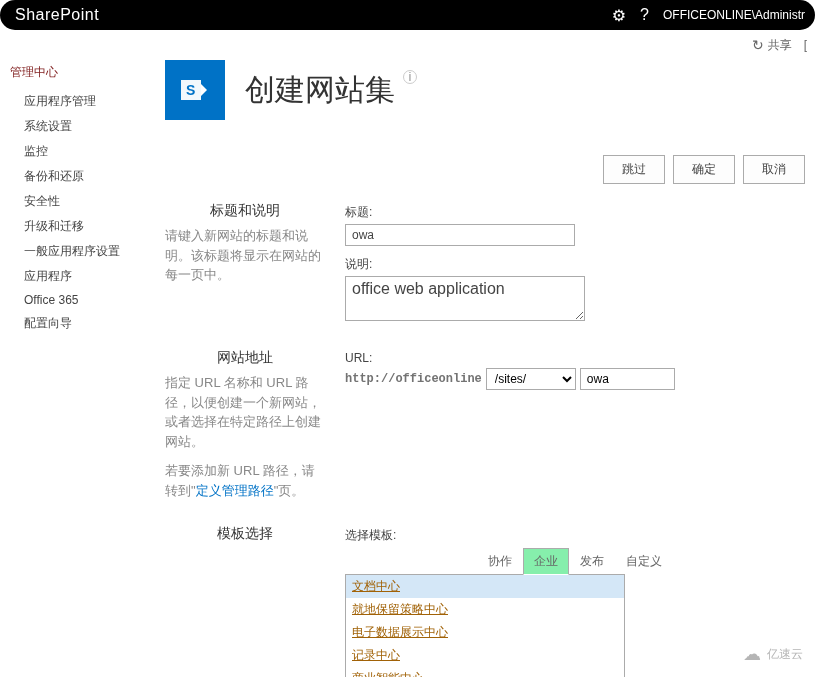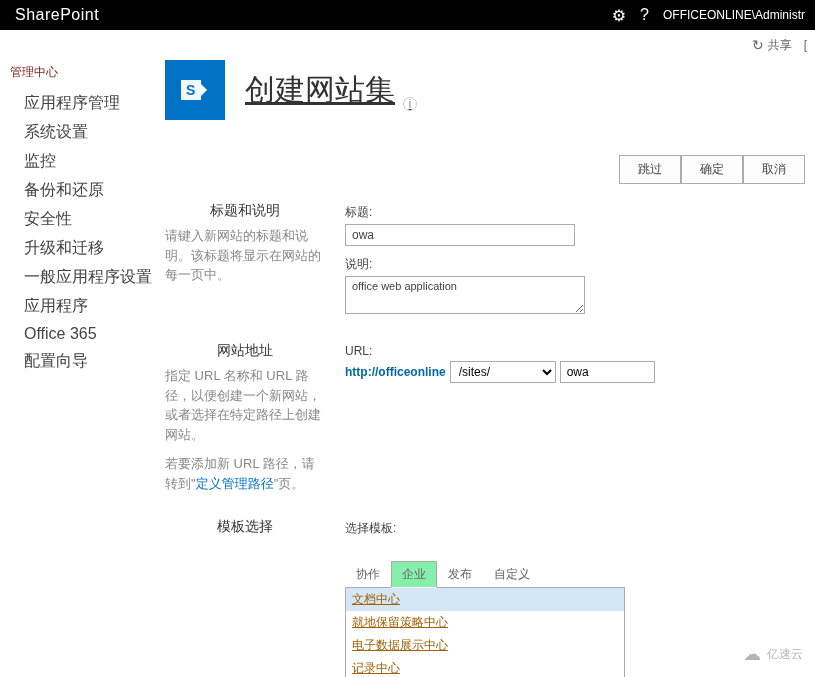--- a/index.html
+++ b/index.html
@@ -1,59 +1,59 @@
 <!DOCTYPE html>
 <html><head>
 <meta charset="utf-8">
 <style>
   * { box-sizing: border-box; margin: 0; padding: 0; }
   body { font-family: "Segoe UI", Arial, sans-serif; font-size: 12px; color: #444; background: #fff; width: 815px; }
   
-  .topbar { background: #000; color: #fff; height: 30px; display: flex; align-items: center; justify-content: space-between; padding: 0 10px 0 15px; }
+  .topbar { background: #000; color: #fff; height: 30px; display: flex; align-items: center; justify-content: space-between; padding: 0 10px 0 15px; border-radius: 15px; }
   .topbar-left { font-size: 16px; font-weight: 300; letter-spacing: 0.5px; }
   .topbar-right { display: flex; align-items: center; gap: 14px; font-size: 13px; }
   .gear-icon, .help-icon { font-size: 16px; }
   .user-label { font-size: 12px; }
   
   .subbar { height: 30px; display: flex; align-items: center; justify-content: flex-end; padding-right: 8px; gap: 4px; color: #666; }
   .share-arrow { font-size: 14px; }
   
   .main { display: flex; padding: 0 10px 20px 10px; }
   
   .sidebar { width: 145px; padding-top: 0; }
   .sidebar-section { color: #7f1d1d; font-size: 12px; margin-bottom: 4px; padding: 4px 0; }
-  .sidebar-item { color: #444; font-size: 16px; padding: 4px 0 4px 14px; }
+  .sidebar-item { color: #444; font-size: 12px; padding: 4px 0 4px 14px; }
   
   .content { flex: 1; padding-left: 10px; }
   
   .page-header { display: flex; align-items: center; margin-bottom: 35px; }
   .logo { width: 60px; height: 60px; background: #0072c6; color: #fff; display: flex; align-items: center; justify-content: center; font-size: 30px; font-weight: bold; margin-right: 20px; }
-  .page-title { font-size: 30px; font-weight: 200; color: #333; display: flex; align-items: flex-end; text-decoration: underline; }
+  .page-title { font-size: 30px; font-weight: 200; color: #333; display: flex; align-items: flex-start; }
   .info-icon { font-size: 13px; color: #999; margin-left: 8px; border: 1px solid #ccc; border-radius: 50%; width: 14px; height: 14px; display: inline-flex; align-items: center; justify-content: center; }
   
-  .button-row { display: flex; justify-content: flex-end; gap: 0; margin-bottom: 18px; }
+  .button-row { display: flex; justify-content: flex-end; gap: 8px; margin-bottom: 18px; }
   .btn { background: #fdfdfd; border: 1px solid #ababab; padding: 5px 18px; font-size: 12px; color: #444; cursor: pointer; min-width: 50px; }
   
   .form-section { display: flex; margin-bottom: 25px; }
   .section-left { width: 180px; padding-right: 20px; }
   .section-title { color: #333; font-size: 14px; margin-bottom: 6px; text-align: center; }
   .section-desc { color: #888; font-size: 13px; line-height: 1.5; }
   .section-link { color: #0072c6; }
   .section-right { flex: 1; }
   
   .field-label { color: #444; font-size: 12px; margin-bottom: 3px; margin-top: 2px; }
   .text-input { width: 230px; border: 1px solid #ababab; padding: 3px 6px; font-size: 12px; color: #444; font-family: inherit; }
-  .textarea-input { width: 240px; height: 38px; border: 1px solid #ababab; padding: 3px 6px; font-size: 11px; color: #444; resize: both; font-family: inherit; }
+  .textarea-input { width: 240px; height: 45px; border: 1px solid #ababab; padding: 3px 6px; font-size: 16px; color: #444; resize: both; font-family: inherit; }
   
   .url-row { display: flex; align-items: center; gap: 4px; }
-  .url-prefix { font-size: 12px; font-weight: bold; color: #0369a1; }
-  .select-input { border: 1px solid #ababab; padding: 2px 4px; font-size: 12px; background: #fff; width: 106px; }
+  .url-prefix { font-size: 12px; font-weight: bold; color: #737373; font-family: Liberation Mono, monospace; }
+  .select-input { border: 1px solid #ababab; padding: 2px 4px; font-size: 12px; background: #fff; width: 90px; }
   .url-suffix { border: 1px solid #ababab; padding: 3px 6px; font-size: 12px; width: 95px; }
   
-  .tabs { display: flex; margin-bottom: 0; margin-top: 24px; }
+  .tabs { display: flex; margin-bottom: 0; margin-top: 4px; justify-content: center; }
   .tab { padding: 4px 10px; font-size: 12px; color: #666; border: 1px solid transparent; cursor: pointer; }
   .tab.active { border: 1px solid #ababab; border-bottom: 1px solid #fff; background: #86efac; position: relative; z-index: 2; }
   
   .listbox { border: 1px solid #ababab; width: 280px; height: 140px; overflow-y: auto; margin-top: -1px; position: relative; z-index: 1; }
   .list-item { padding: 3px 6px; font-size: 12px; color: #a16207; text-decoration: underline; }
   .list-item.selected { background: #d4e7f7; }
   
   .watermark { position: fixed; bottom: 12px; right: 12px; display: flex; align-items: center; gap: 6px; color: #b5b5b5; font-size: 12px; }
   .watermark-icon { font-size: 18px; }
 </style>

